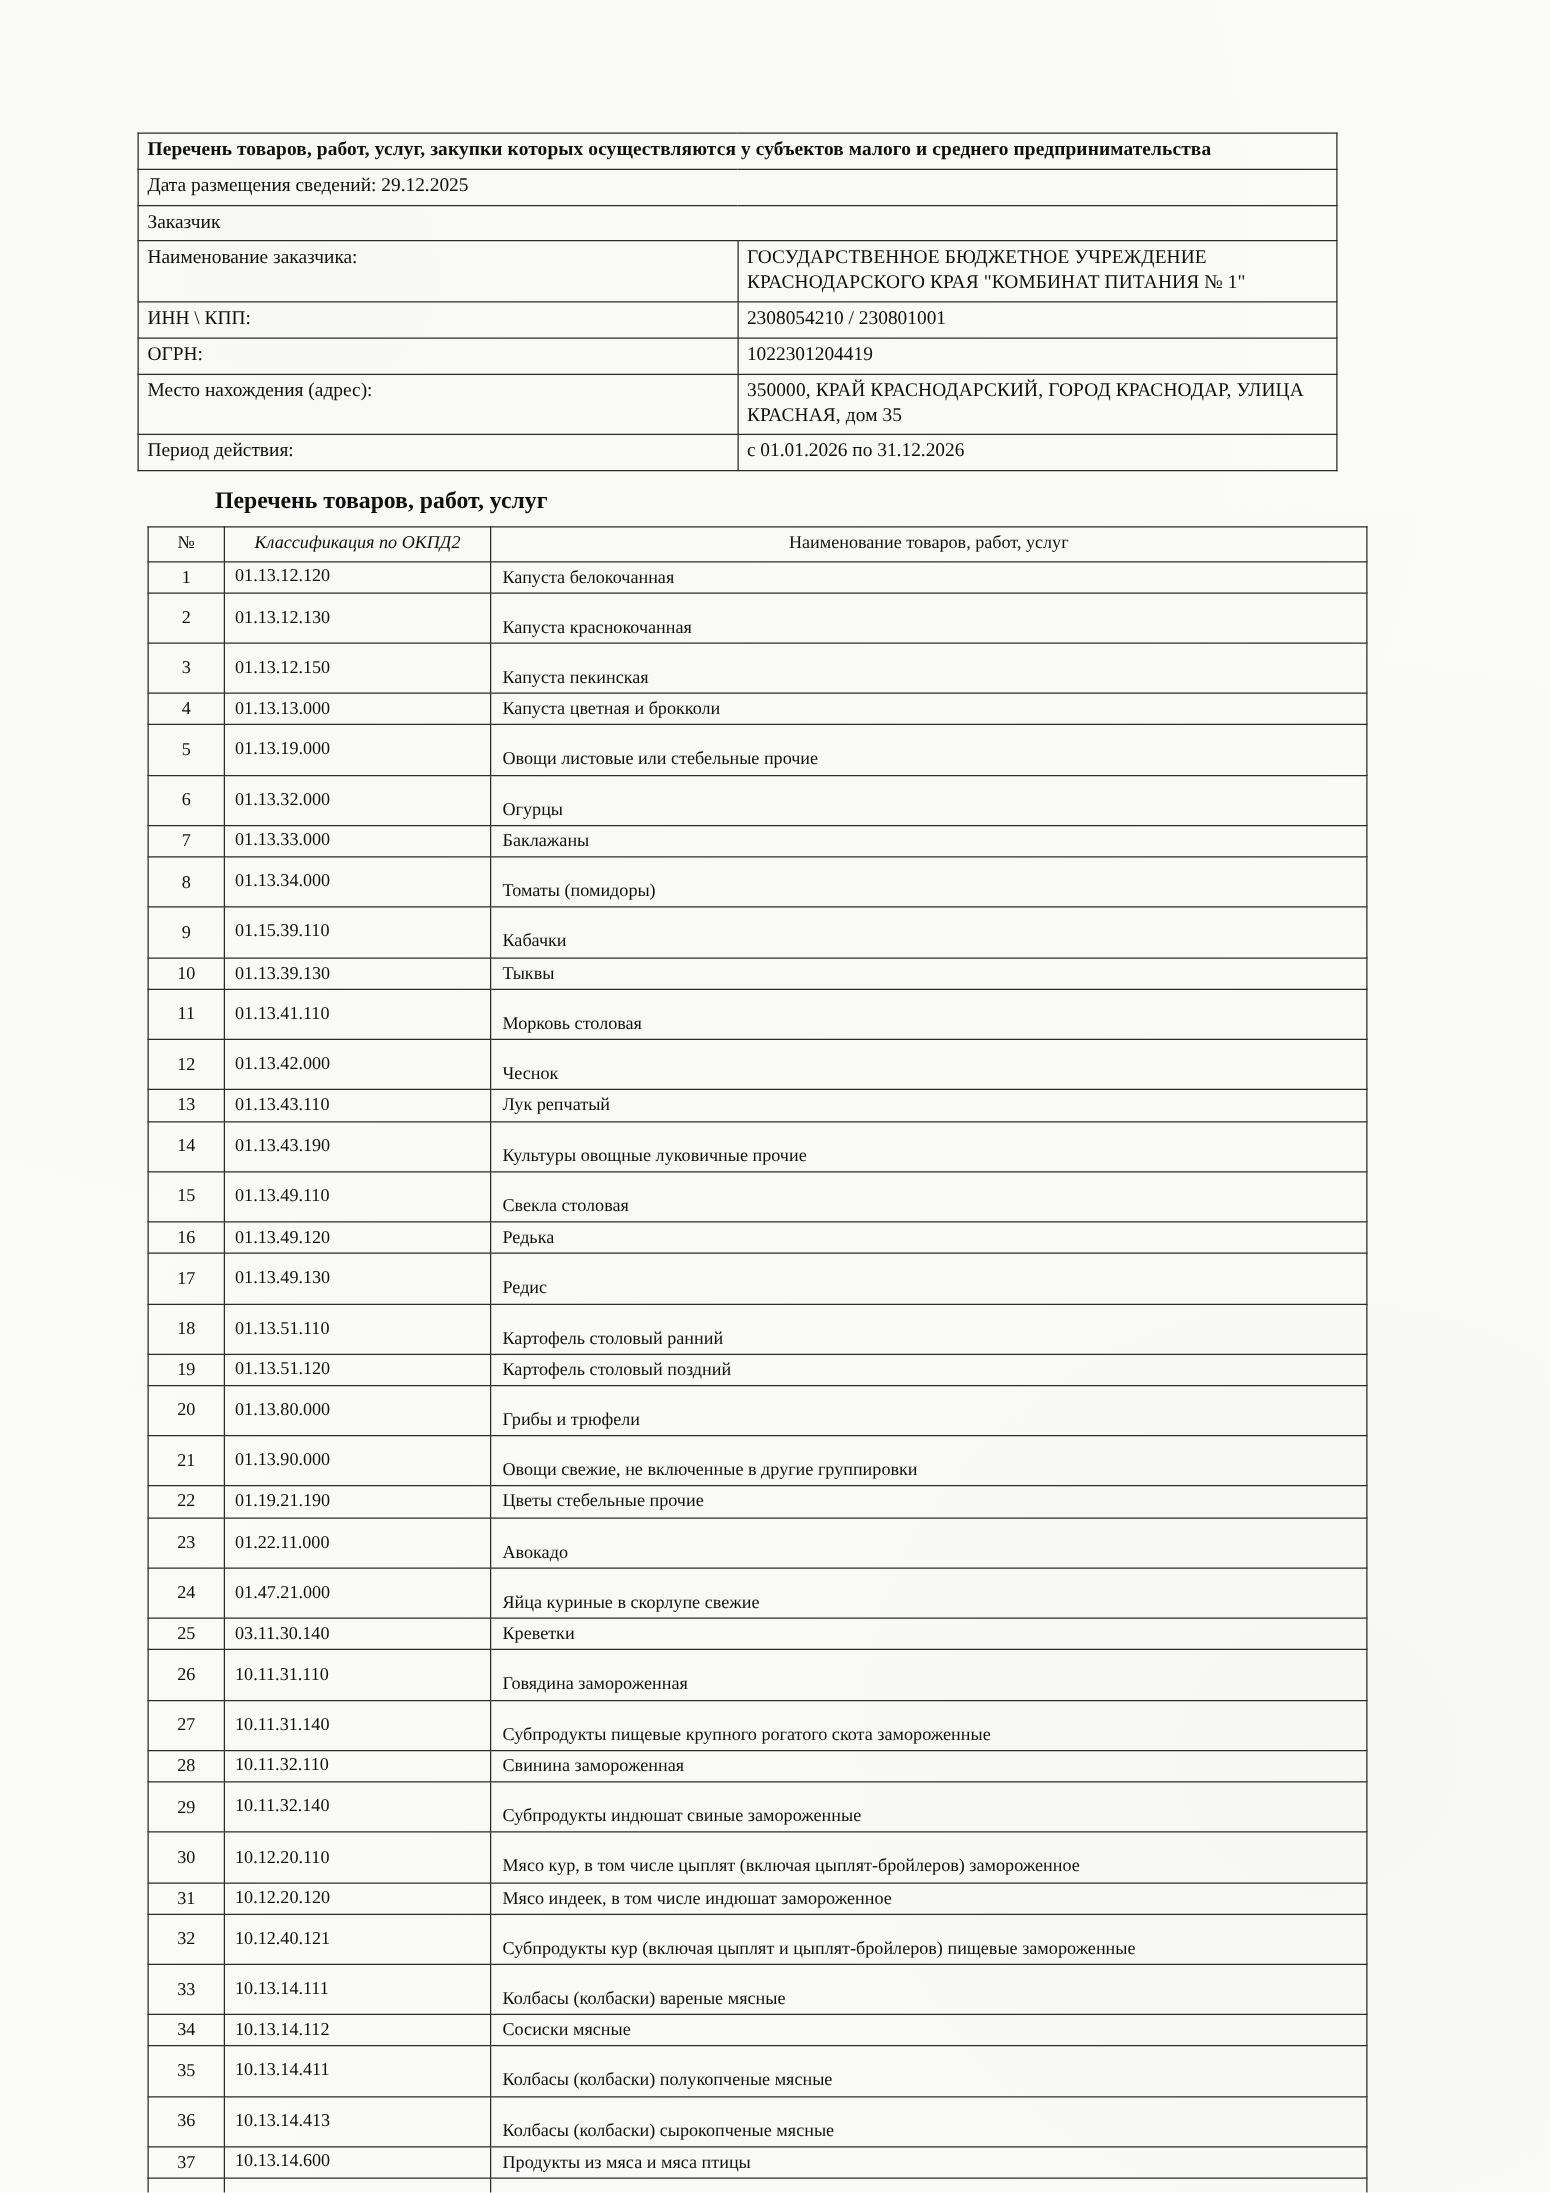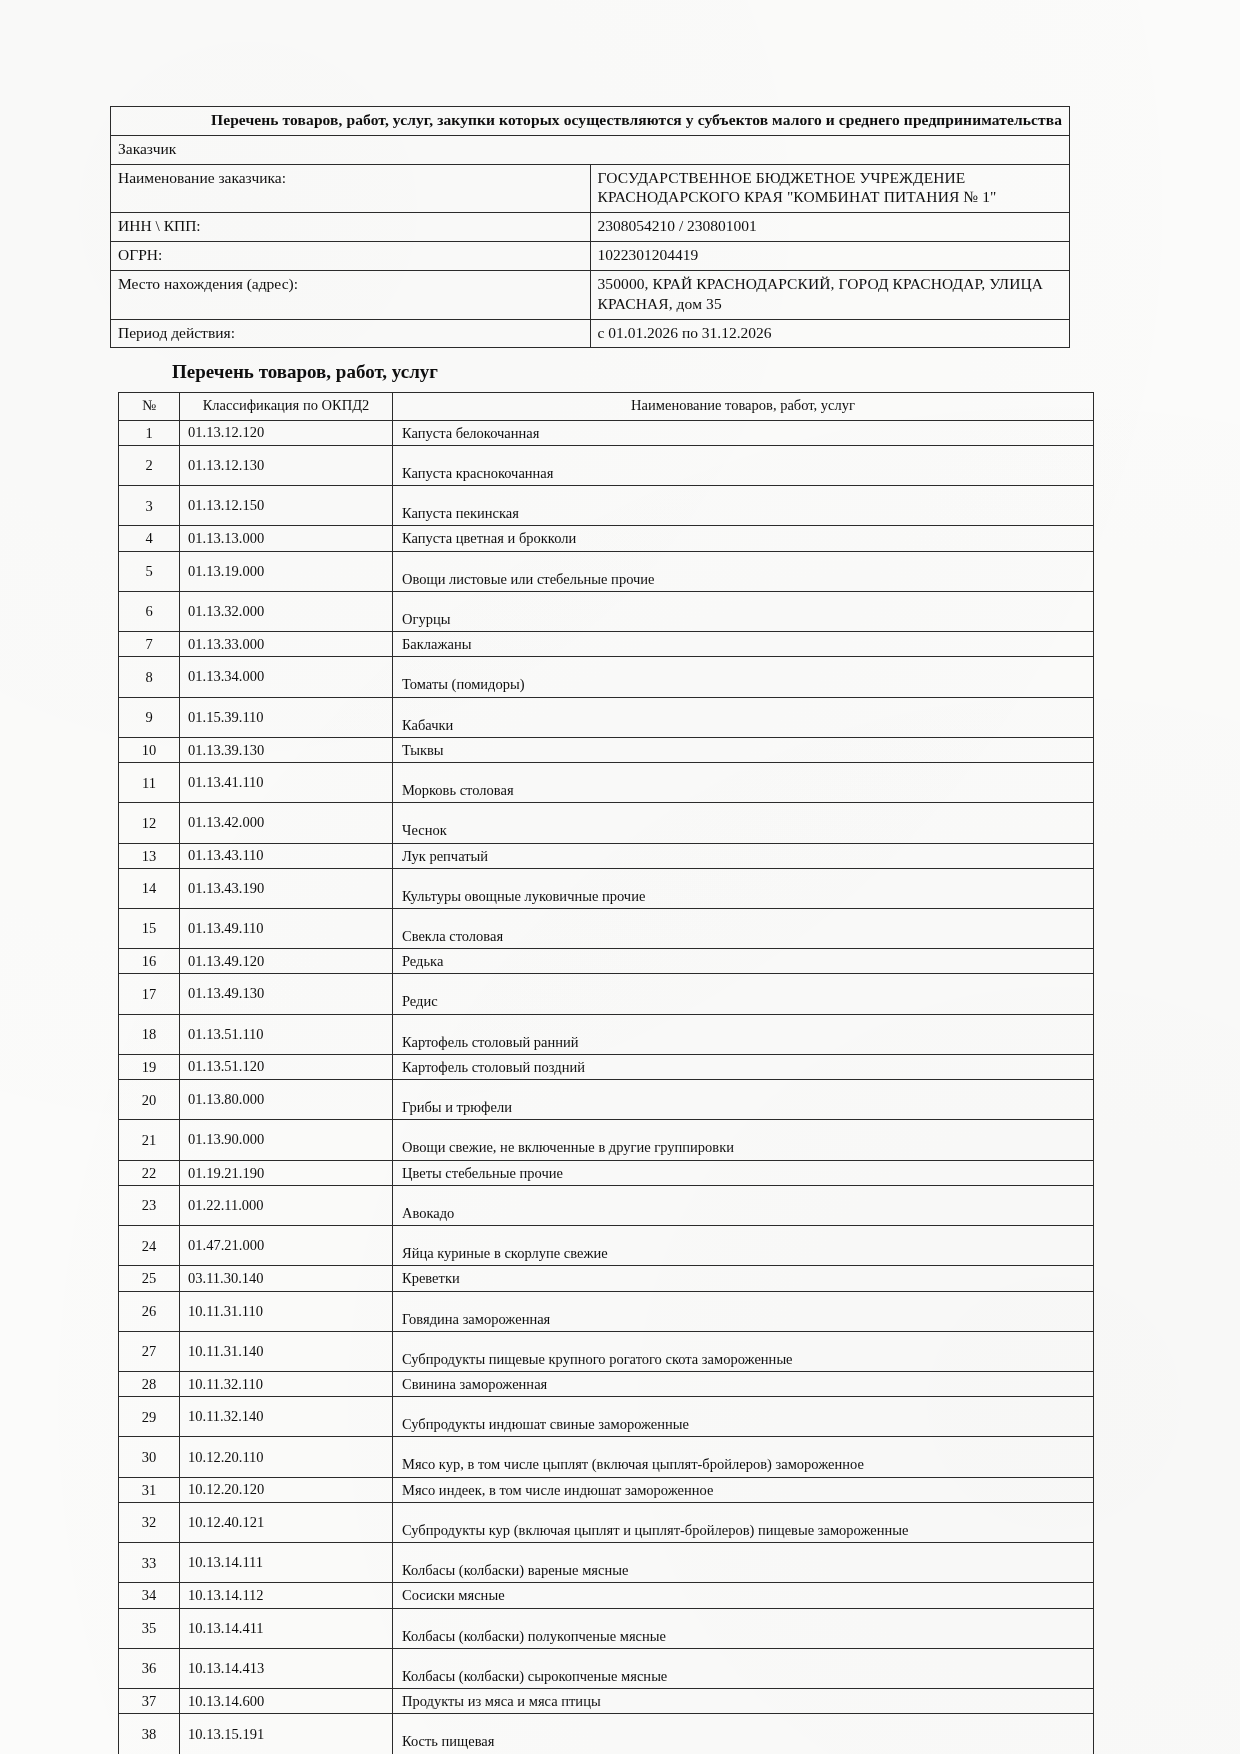--- a/index.html
+++ b/index.html
@@ -44,21 +44,21 @@
     table-layout: fixed;
   }
   table.hdr td {
     border: 1px solid #2b2b2b;
     padding: 3px 7px 5px 7px;
     font-size: 15.5px;
     line-height: 1.28;
     vertical-align: top;
   }
   td.title-cell {
-    text-align: right;
+    text-align: left;
     font-weight: bold;
     font-size: 15.5px;
     line-height: 1.35;
     padding: 7px 24px 8px 24px;
     letter-spacing: 0.1px;
   }
   td.label-cell {
     width: 196px;
     white-space: normal;
   }
@@ -91,21 +91,21 @@
     line-height: 1.12;
     vertical-align: middle;
   }
   table.items th {
     font-weight: normal;
     text-align: center;
     padding: 4px 2px 6px 2px;
     font-size: 14.5px;
   }
   th.c-num { width: 56px; }
-  th.c-code { width: 208px; }
+  th.c-code { width: 208px; font-style: italic; }
   th.c-name { width: 696px; font-family: Liberation Serif, serif; }
   td.c-num {
     text-align: center;
     padding: 4px 2px;
     font-size: 14px;
   }
   td.c-code {
     padding: 3px 4px 4px 8px;
     font-size: 14.5px;
   }
@@ -125,20 +125,23 @@
   <div class="scan-tint"></div>
 
   <div class="doc">
 
     <table class="hdr">
       <tbody>
         <tr>
           <td class="title-cell" colspan="2">Перечень товаров, работ, услуг, закупки которых осуществляются у субъектов малого и среднего предпринимательства</td>
         </tr>
         <tr>
+          <td colspan="2">Дата размещения сведений: 29.12.2025</td>
+        </tr>
+        <tr>
           <td colspan="2">Заказчик</td>
         </tr>
         <tr>
           <td class="label-cell">Наименование заказчика:</td>
           <td class="upper">ГОСУДАРСТВЕННОЕ БЮДЖЕТНОЕ УЧРЕЖДЕНИЕ КРАСНОДАРСКОГО КРАЯ "КОМБИНАТ ПИТАНИЯ № 1"</td>
         </tr>
         <tr>
           <td class="label-cell">ИНН \ КПП:</td>
           <td class="wide-cell">2308054210 / 230801001</td>
         </tr>

